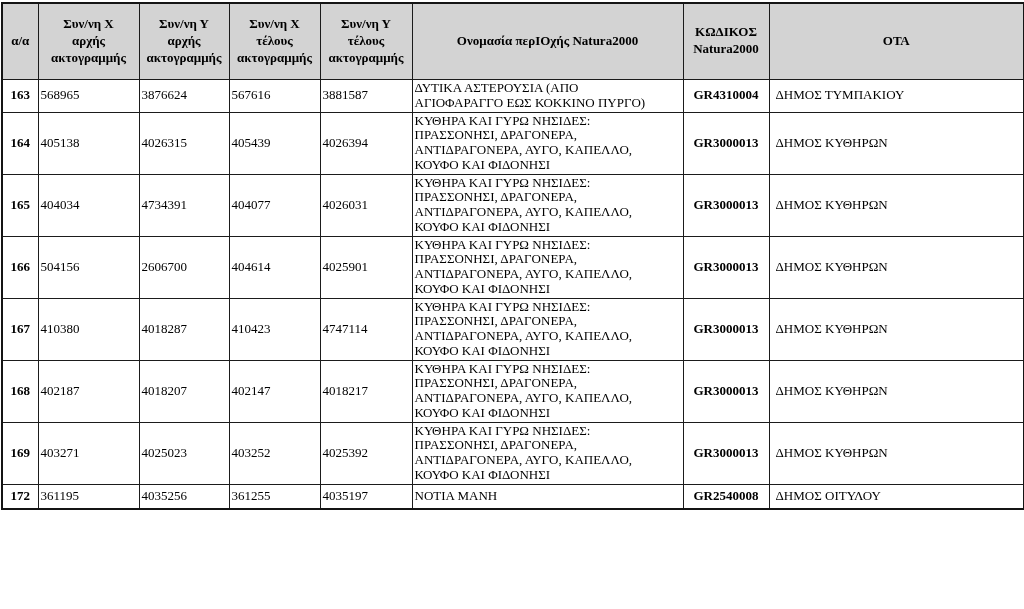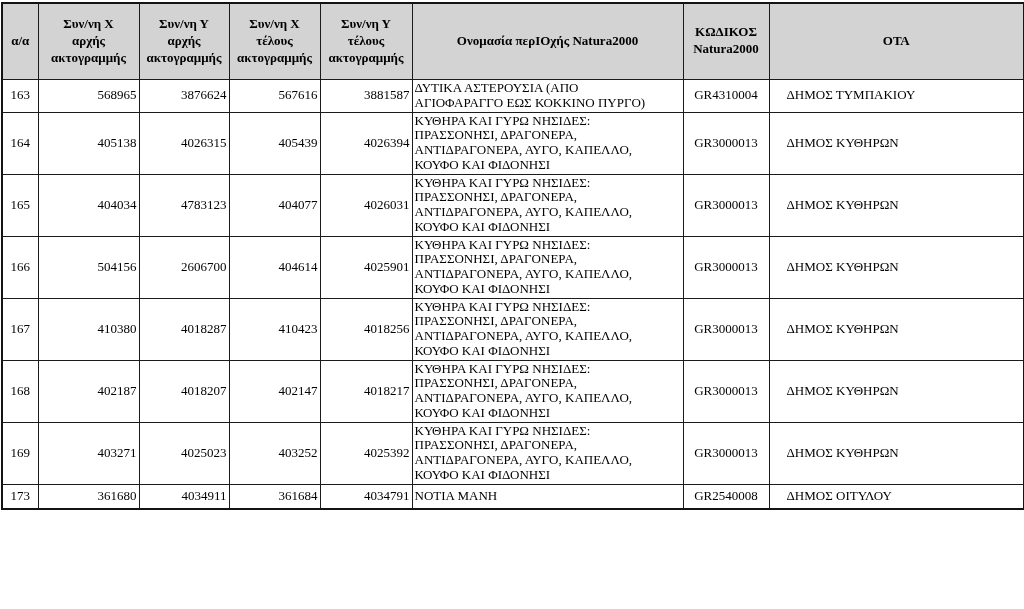--- a/index.html
+++ b/index.html
@@ -26,25 +26,25 @@
   th{
     background:#d3d3d3;
     font-weight:bold;
     font-size:13px;
     line-height:1.3;
     text-align:center;
     white-space:pre-line;
     padding:2px 1px;
   }
   td{font-size:13px;line-height:1.1;padding:1px 2px;}
-  td.idx{font-weight:normal;text-align:center;}
-  td.num{text-align:right;}
+  td.idx{font-weight:bold;text-align:center;}
+  td.num{text-align:left;}
   td.name{text-align:left;white-space:pre-line;line-height:1.12;}
-  td.code{text-align:center;}
-  td.ota{text-align:left;padding-left:17px;}
+  td.code{text-align:center;font-weight:bold;}
+  td.ota{text-align:left;padding-left:6px;}
   tr.h2{height:33px;}
   tr.h4{height:62px;}
   tr.h1{height:25px;}
 </style>
 </head>
 <body>
 
 <div class="page">
   <table class="natura">
     <colgroup>
@@ -99,21 +99,21 @@
         <td class="name">ΚΥΘΗΡΑ ΚΑΙ ΓΥΡΩ ΝΗΣΙΔΕΣ:
 ΠΡΑΣΣΟΝΗΣΙ, ΔΡΑΓΟΝΕΡΑ,
 ΑΝΤΙΔΡΑΓΟΝΕΡΑ, ΑΥΓΟ, ΚΑΠΕΛΛΟ,
 ΚΟΥΦΟ ΚΑΙ ΦΙΔΟΝΗΣΙ</td>
         <td class="code">GR3000013</td>
         <td class="ota">ΔΗΜΟΣ ΚΥΘΗΡΩΝ</td>
       </tr>
       <tr class="h4">
         <td class="idx">165</td>
         <td class="num">404034</td>
-        <td class="num">4783123</td>
+        <td class="num">4734391</td>
         <td class="num">404077</td>
         <td class="num">4026031</td>
         <td class="name">ΚΥΘΗΡΑ ΚΑΙ ΓΥΡΩ ΝΗΣΙΔΕΣ:
 ΠΡΑΣΣΟΝΗΣΙ, ΔΡΑΓΟΝΕΡΑ,
 ΑΝΤΙΔΡΑΓΟΝΕΡΑ, ΑΥΓΟ, ΚΑΠΕΛΛΟ,
 ΚΟΥΦΟ ΚΑΙ ΦΙΔΟΝΗΣΙ</td>
         <td class="code">GR3000013</td>
         <td class="ota">ΔΗΜΟΣ ΚΥΘΗΡΩΝ</td>
       </tr>
       <tr class="h4">
@@ -127,21 +127,21 @@
 ΑΝΤΙΔΡΑΓΟΝΕΡΑ, ΑΥΓΟ, ΚΑΠΕΛΛΟ,
 ΚΟΥΦΟ ΚΑΙ ΦΙΔΟΝΗΣΙ</td>
         <td class="code">GR3000013</td>
         <td class="ota">ΔΗΜΟΣ ΚΥΘΗΡΩΝ</td>
       </tr>
       <tr class="h4">
         <td class="idx">167</td>
         <td class="num">410380</td>
         <td class="num">4018287</td>
         <td class="num">410423</td>
-        <td class="num">4018256</td>
+        <td class="num">4747114</td>
         <td class="name">ΚΥΘΗΡΑ ΚΑΙ ΓΥΡΩ ΝΗΣΙΔΕΣ:
 ΠΡΑΣΣΟΝΗΣΙ, ΔΡΑΓΟΝΕΡΑ,
 ΑΝΤΙΔΡΑΓΟΝΕΡΑ, ΑΥΓΟ, ΚΑΠΕΛΛΟ,
 ΚΟΥΦΟ ΚΑΙ ΦΙΔΟΝΗΣΙ</td>
         <td class="code">GR3000013</td>
         <td class="ota">ΔΗΜΟΣ ΚΥΘΗΡΩΝ</td>
       </tr>
       <tr class="h4">
         <td class="idx">168</td>
         <td class="num">402187</td>
@@ -162,24 +162,24 @@
         <td class="num">403252</td>
         <td class="num">4025392</td>
         <td class="name">ΚΥΘΗΡΑ ΚΑΙ ΓΥΡΩ ΝΗΣΙΔΕΣ:
 ΠΡΑΣΣΟΝΗΣΙ, ΔΡΑΓΟΝΕΡΑ,
 ΑΝΤΙΔΡΑΓΟΝΕΡΑ, ΑΥΓΟ, ΚΑΠΕΛΛΟ,
 ΚΟΥΦΟ ΚΑΙ ΦΙΔΟΝΗΣΙ</td>
         <td class="code">GR3000013</td>
         <td class="ota">ΔΗΜΟΣ ΚΥΘΗΡΩΝ</td>
       </tr>
       <tr class="h1">
-        <td class="idx">173</td>
-        <td class="num">361680</td>
-        <td class="num">4034911</td>
-        <td class="num">361684</td>
-        <td class="num">4034791</td>
+        <td class="idx">172</td>
+        <td class="num">361195</td>
+        <td class="num">4035256</td>
+        <td class="num">361255</td>
+        <td class="num">4035197</td>
         <td class="name">ΝΟΤΙΑ ΜΑΝΗ</td>
         <td class="code">GR2540008</td>
         <td class="ota">ΔΗΜΟΣ ΟΙΤΥΛΟΥ</td>
       </tr>
     </tbody>
   </table>
 </div>
 
 </body></html>

